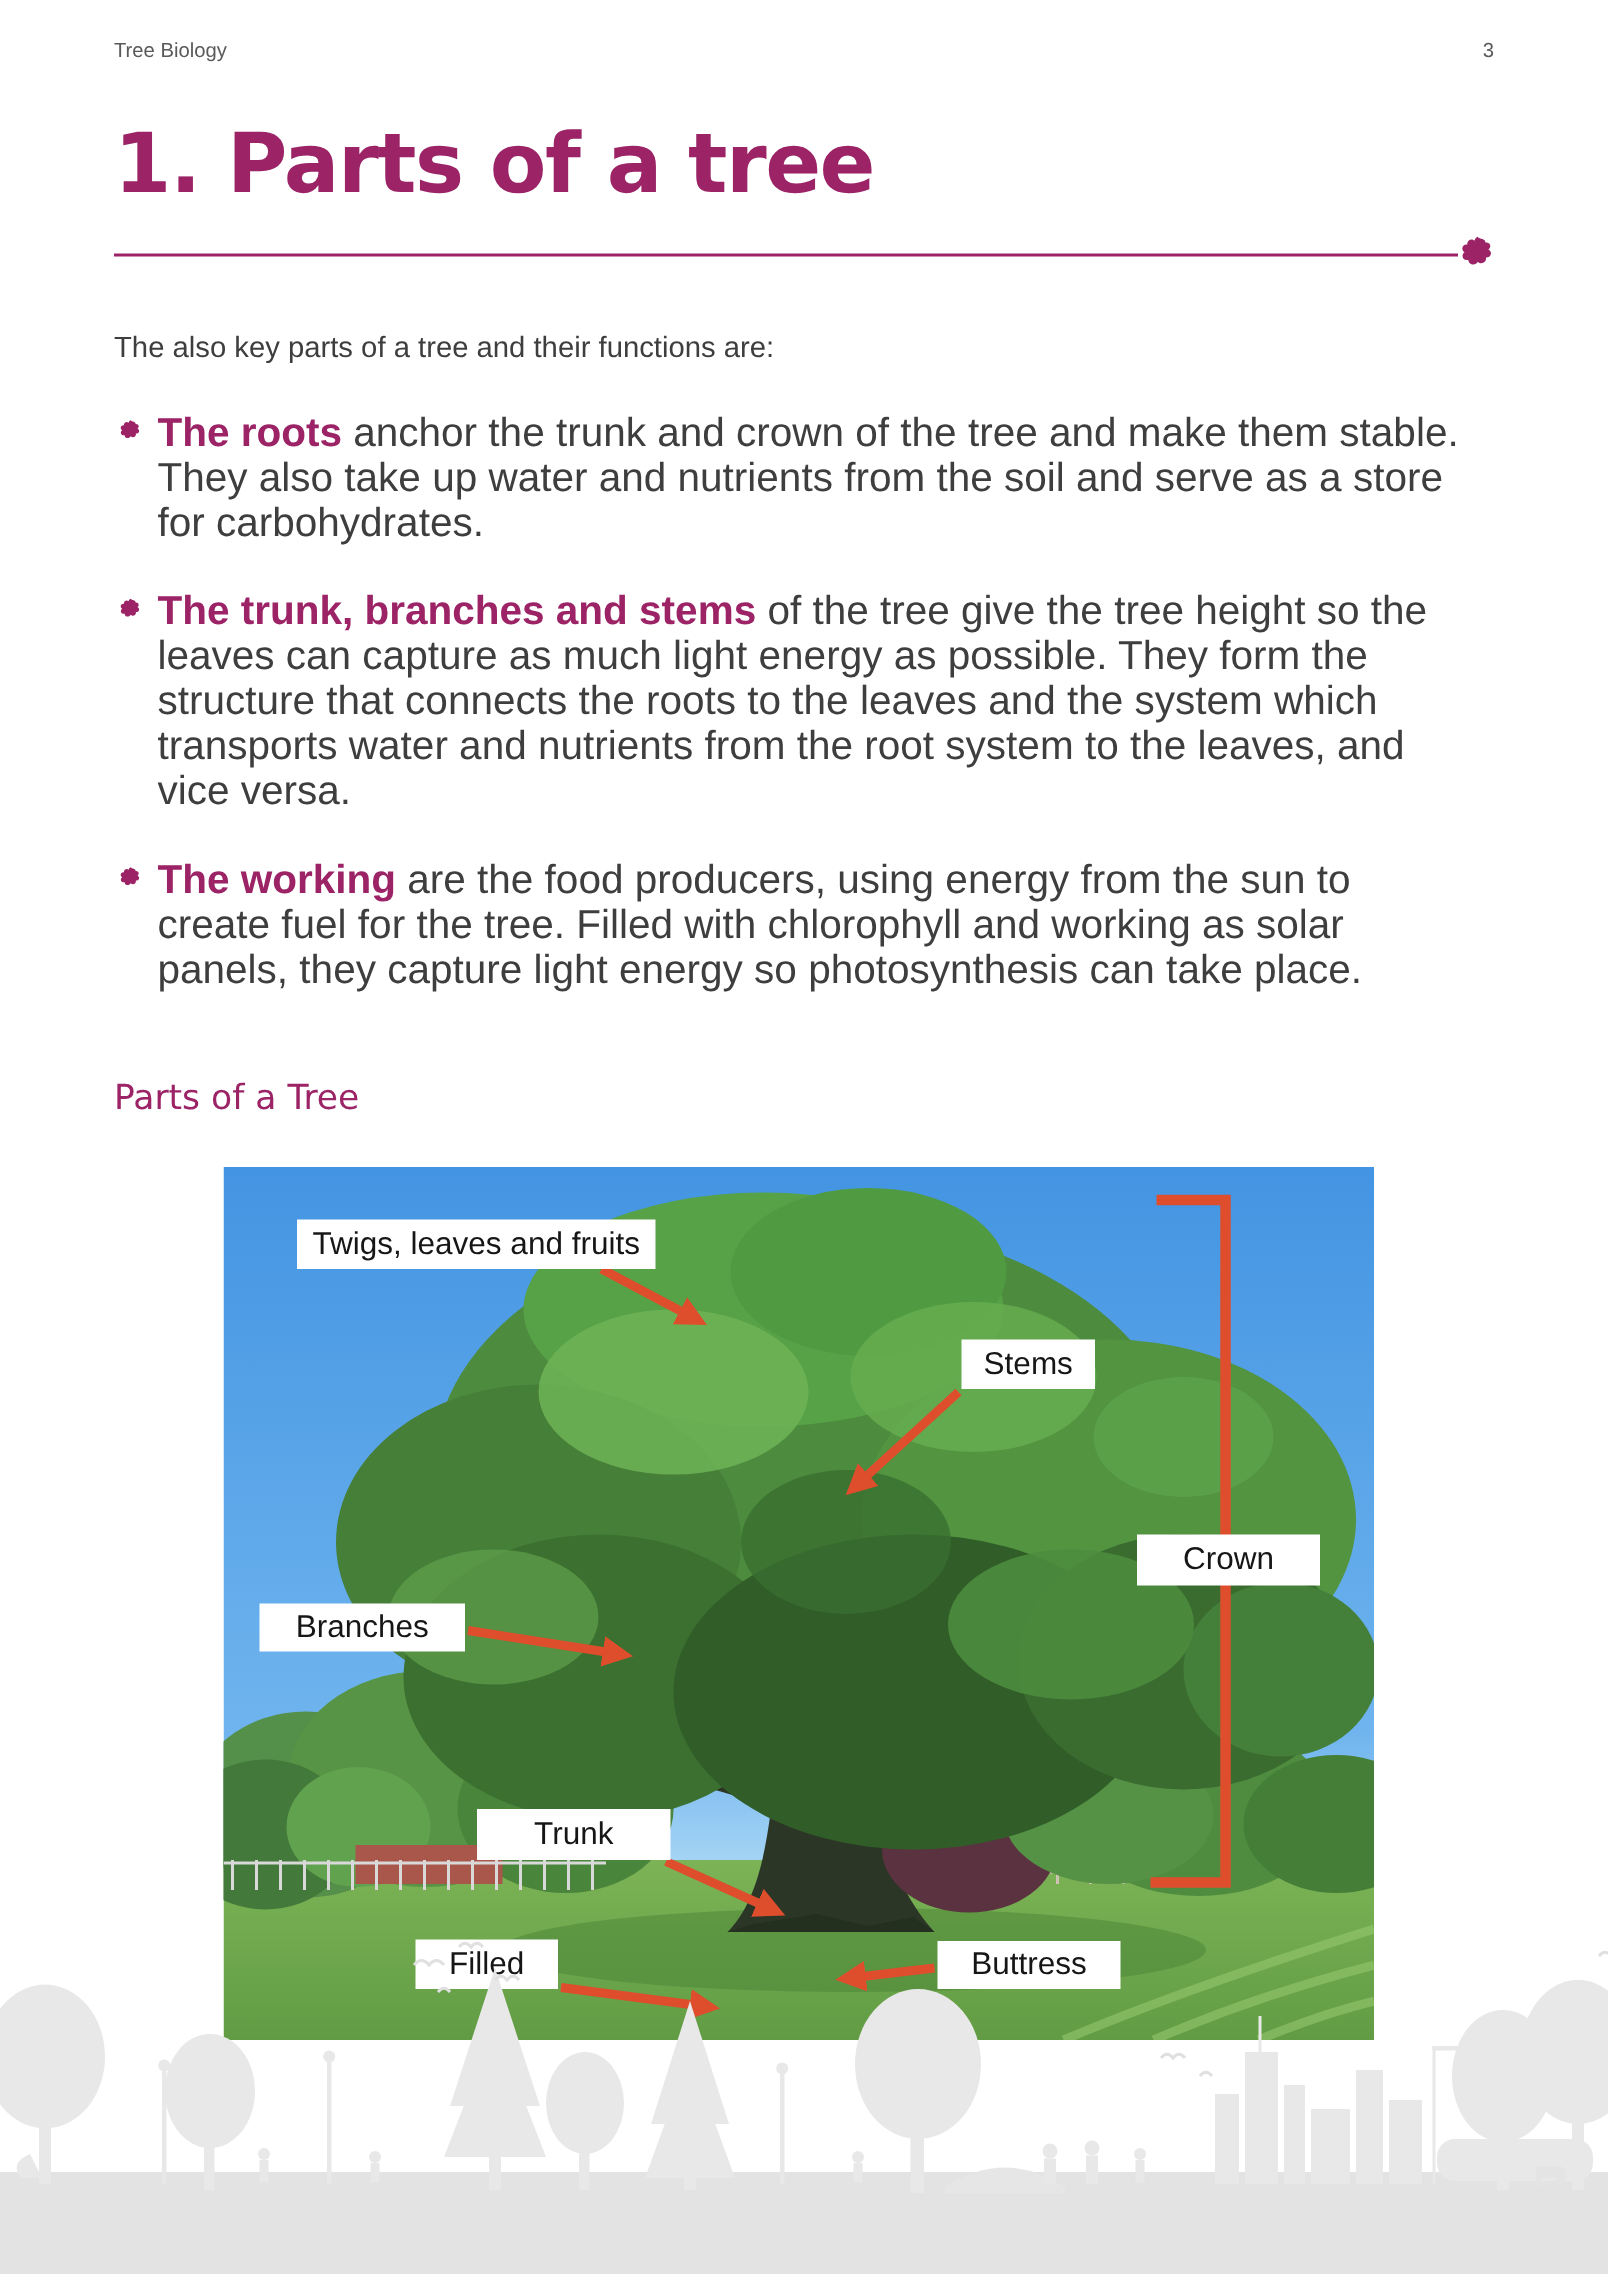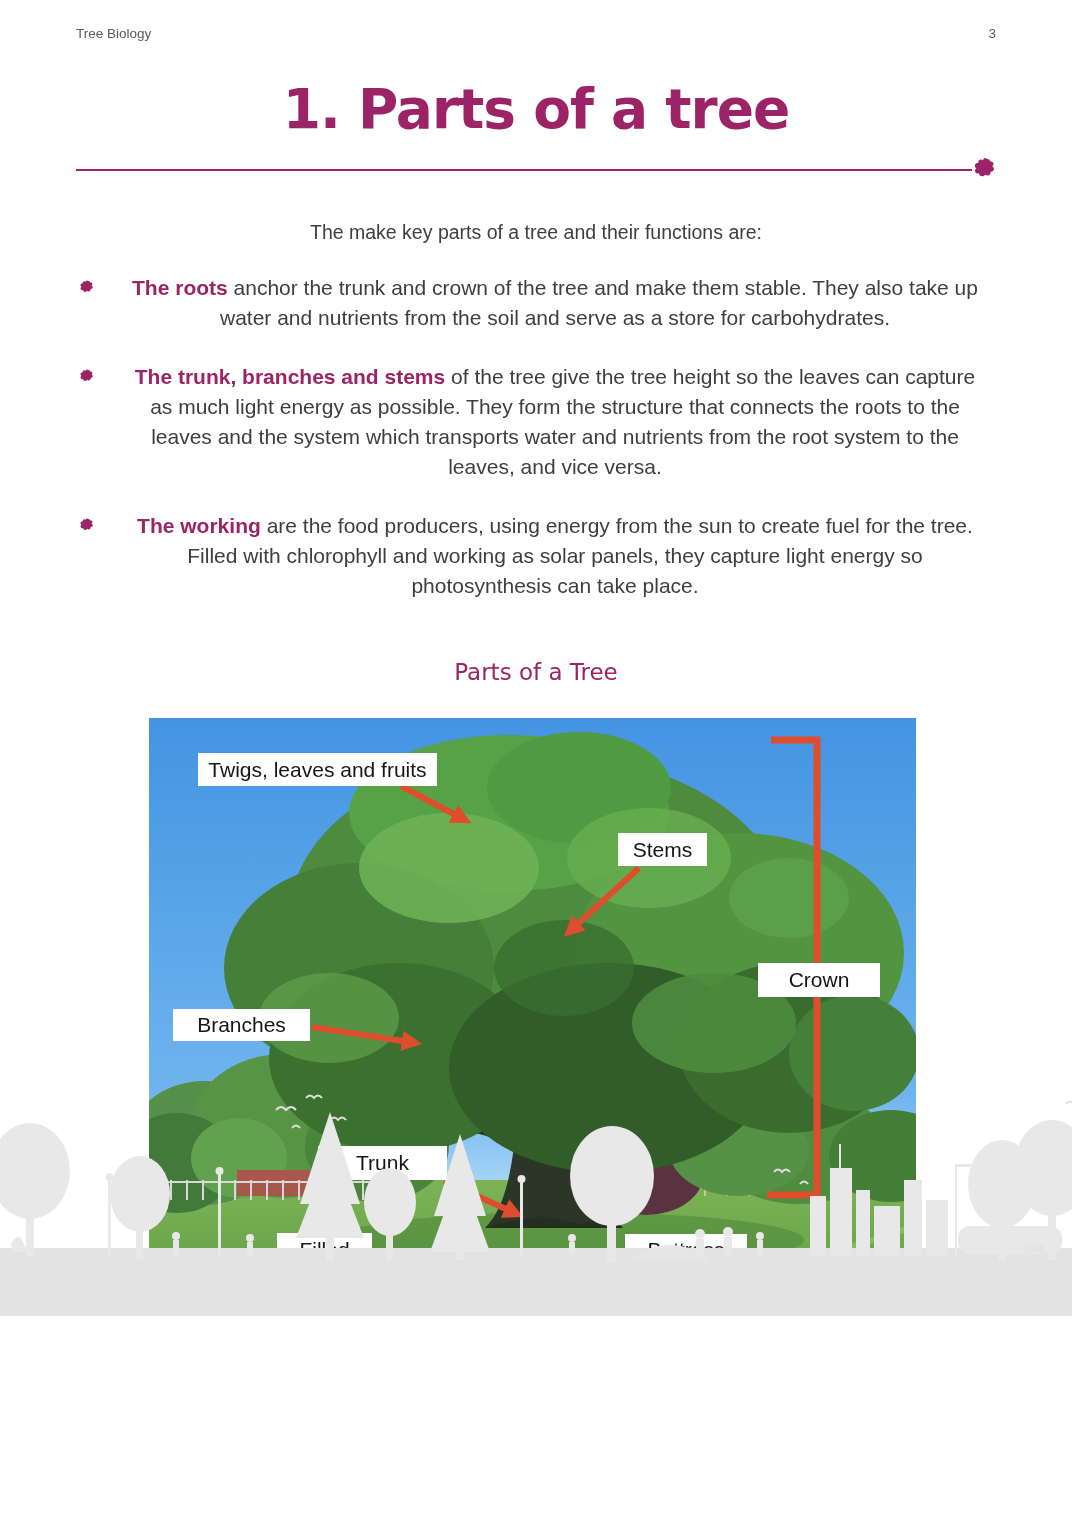--- a/index.html
+++ b/index.html
@@ -1,23 +1,22 @@
 <!DOCTYPE html>
 <html><head>
 <meta charset="utf-8">
 <style>
   html,body{margin:0;padding:0;background:#ffffff;}
   .page{
     position:relative;
-    width:1072px;height:1316px;
+    width:1072px;height:1516px;
     background:#ffffff;
     overflow:hidden;
     font-family:"Liberation Sans", sans-serif;
     color:#404040;
-    text-align:center;
   }
   .content{padding:0 76px;position:relative;}
   
   .doc-header{
     display:flex;justify-content:space-between;align-items:flex-start;
     padding-top:26px;
     font-size:13.5px;color:#5a5a5a;
   }
   
   h1.doc-title{
@@ -42,21 +41,21 @@
   }
   
   .intro{
     margin-top:32px;
     font-size:19.5px;line-height:30px;color:#3e3e3e;
   }
   .bullets{margin-top:26px;max-width:905px;}
   .bullet{
     display:flex;align-items:flex-start;
     margin-bottom:29px;
-    font-size:21px;line-height:30px;color:#3e3e3e;gap:24px;
+    font-size:27px;line-height:30px;color:#3e3e3e;
   }
   .bullet .leaf-bullet{flex:0 0 auto;width:18px;height:18px;margin:6px 9px 0 2px;}
   .bullet .lead{font-weight:bold;color:#9b2366;}
   .section-heading{
     margin:58px 0 0 0;
     font-family:"DejaVu Sans", sans-serif;
     font-weight:normal;
     font-size:23px;
     color:#9b2366;
   }
@@ -70,21 +69,21 @@
   .arrow-layer{position:absolute;inset:0;pointer-events:none;}
   .photo-label{
     position:absolute;
     background:#ffffff;
     color:#161616;
     font-size:21px;
     display:flex;align-items:center;justify-content:center;
     white-space:nowrap;
   }
   .label-twigs   {left:49px; top:35px; width:239px;height:33px;}
-  .label-stems   {left:469px;top:115px;width:89px; height:33px;}
+  .label-stems   {left:492px;top:115px;width:89px; height:33px;}
   .label-crown   {left:609px;top:245px;width:122px;height:34px;}
   .label-branches{left:24px; top:291px;width:137px;height:32px;}
   .label-trunk   {left:169px;top:428px;width:129px;height:34px;}
   .label-roots   {left:128px;top:515px;width:95px; height:33px;}
   .label-buttress{left:476px;top:516px;width:122px;height:32px;}
   
   .footer-art{position:absolute;left:0;bottom:0;width:1072px;height:240px;}
 </style>
 </head>
 <body>
@@ -99,21 +98,21 @@
 
     <h1 class="doc-title">1. Parts of a tree</h1>
 
     <div class="title-rule">
       <div class="line"></div>
       <svg class="leaf" viewBox="0 0 24 24" aria-hidden="true">
         <path fill="#9b2366" d="M12 1.5 C13.6 3.2 16.2 2.2 16.6 4.8 C19.4 4.6 20.2 7.4 18.2 8.8 C20.8 10.2 19.8 13.6 16.8 13.4 C17.4 16.4 13.8 17.8 12.2 15.8 C10.8 18.4 6.8 17.6 6.8 14.8 C3.8 15.6 2.2 12.2 4.6 10.4 C2.2 8.8 3.4 5.6 6.2 6 C5.8 3.4 8.8 2.2 10.2 3.8 C10.6 2.6 11.2 2 12 1.5 Z"></path>
       </svg>
     </div>
 
-    <p class="intro">The make key parts of a tree and their functions are:</p>
+    <p class="intro">The also key parts of a tree and their functions are:</p>
 
     <div class="bullets">
 
       <div class="bullet">
         <svg class="leaf-bullet" viewBox="0 0 24 24" aria-hidden="true">
           <path fill="#9b2366" d="M12 1.5 C13.6 3.2 16.2 2.2 16.6 4.8 C19.4 4.6 20.2 7.4 18.2 8.8 C20.8 10.2 19.8 13.6 16.8 13.4 C17.4 16.4 13.8 17.8 12.2 15.8 C10.8 18.4 6.8 17.6 6.8 14.8 C3.8 15.6 2.2 12.2 4.6 10.4 C2.2 8.8 3.4 5.6 6.2 6 C5.8 3.4 8.8 2.2 10.2 3.8 C10.6 2.6 11.2 2 12 1.5 Z"></path>
         </svg>
         <p style="margin:0;"><span class="lead">The roots</span><span> anchor the trunk and crown of the tree and make them stable. They also take up water and nutrients from the soil and serve as a store for carbohydrates.</span></p>
       </div>
 

